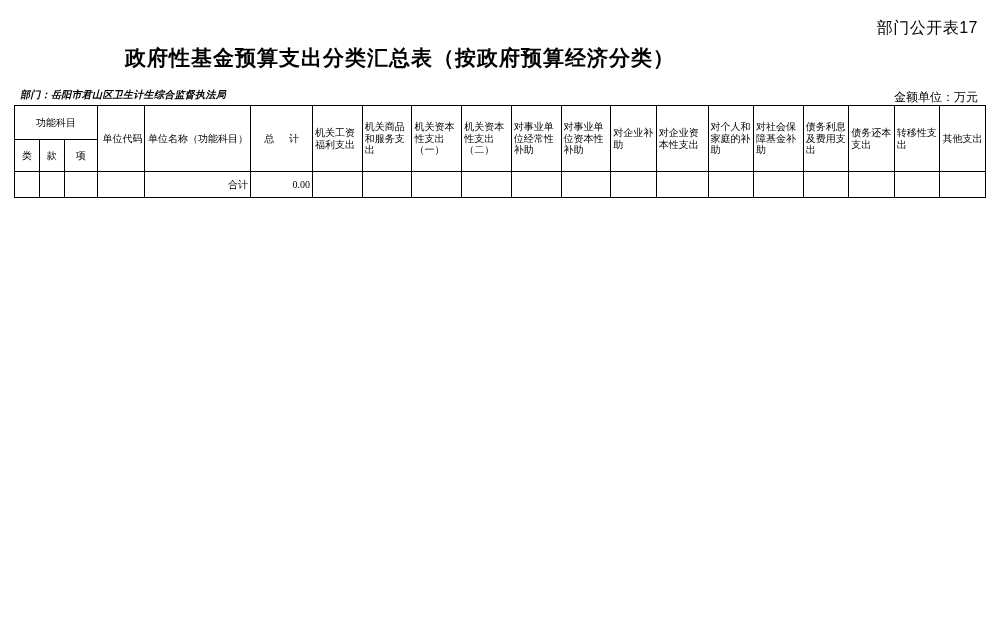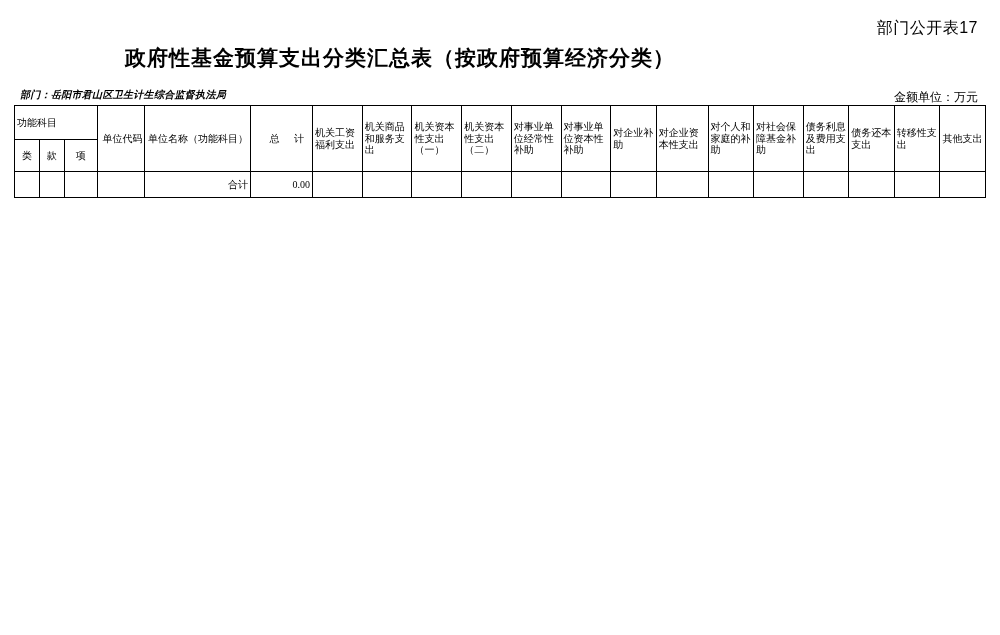--- a/index.html
+++ b/index.html
@@ -72,43 +72,43 @@
     border: 1px solid #000000;
     font-weight: normal;
     font-size: 10px;
     line-height: 1.18;
     padding: 1px 2px;
     vertical-align: middle;
     word-break: break-all;
     box-sizing: border-box;
   }
   .h-group {
+    text-align: center;
     font-size: 10.5px;
     height: 24px;
   }
   .h-sub {
     text-align: center;
     font-size: 10.5px;
     height: 22px;
   }
   .h-vert {
     text-align: left;
     font-size: 10px;
     height: 66px;
     padding-left: 3px;
     padding-right: 2px;
   }
   .h-center {
     text-align: right;
   }
   .h-spaced {
-    text-align: right;
+    text-align: center;
     letter-spacing: 6px;
     text-indent: 6px;
-    font-family: Liberation Serif, serif;
   }
   .body-row td {
     height: 26px;
     font-size: 10px;
   }
   .cell-name {
     text-align: right;
     padding-left: 4px;
   }
   .cell-num {

